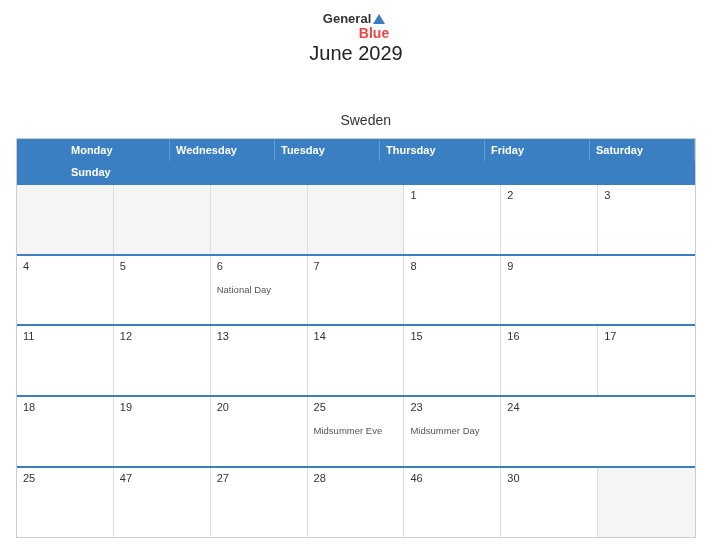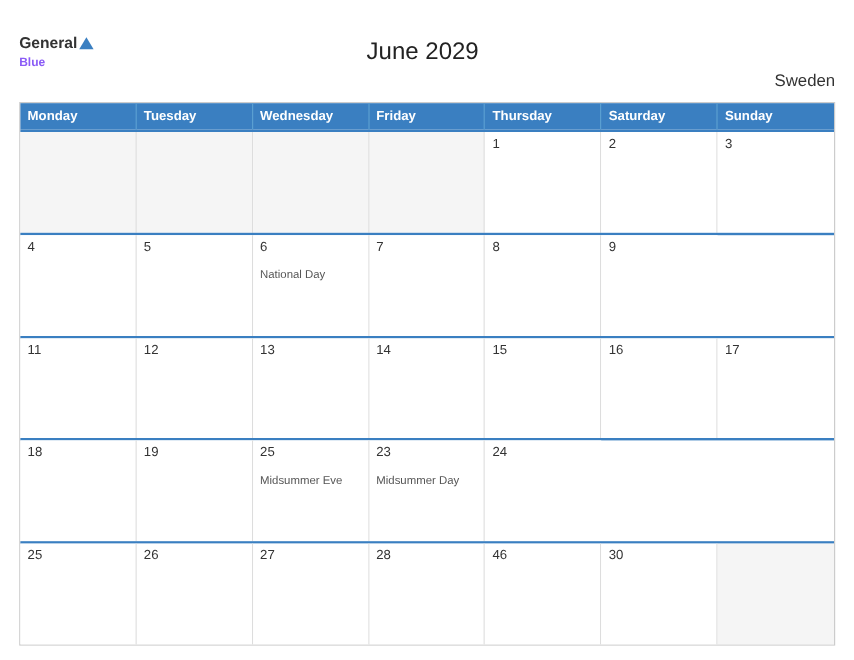--- a/index.html
+++ b/index.html
@@ -15,20 +15,21 @@
       height: 550px;
       padding: 12px 16px;
       display: flex;
       flex-direction: column;
     }
     .header {
       display: flex;
       align-items: center;
       justify-content: flex-start;
       margin-bottom: 10px;
+      flex-direction: column;
     }
     .logo {
       display: flex;
       flex-direction: column;
       font-size: 13px;
       line-height: 1.1;
     }
     .logo-triangle {
       display: inline-block;
       width: 0;
@@ -54,22 +55,23 @@
       margin-top: 47px;
     }
     .calendar {
       flex: 1;
       display: flex;
       flex-direction: column;
       border: 1px solid #ccc;
     }
     .cal-header {
       display: grid;
-      grid-template-columns: repeat(7, 1fr);
+      grid-template-columns: repeat(6, 1fr);
       background: #3a7fc1;
+      padding-left: 48px;
     }
     .cal-header-cell {
       color: #fff;
       font-size: 11px;
       font-weight: bold;
       padding: 5px 6px;
       border-right: 1px solid #5a9fd1;
       text-align: left;
     }
     .cal-header-cell:last-child {
@@ -115,23 +117,24 @@
     .logo-row {
       display: flex;
       align-items: center;
     }
     .logo-text-general {
       font-size: 13px;
       font-weight: bold;
       color: #333;
     }
     .logo-text-blue {
-      font-size: 10px;
+      font-size: 14px;
       font-weight: bold;
-      color: #8b5cf6;
+      color: #ef4444;
+      margin-left: 36px;
     }
   </style>
 </head>
 <body>
 
 <div class="page">
   <div class="header">
     <div class="logo">
       <div class="logo-row">
         <span class="logo-text-general">General</span>
@@ -141,24 +144,24 @@
         <span class="logo-text-blue">Blue</span>
       </div>
     </div>
     <div class="title">June 2029</div>
     <div class="country">Sweden</div>
   </div>
 
   <div class="calendar">
     <div class="cal-header">
     <div class="cal-header-cell">Monday</div>
+        <div class="cal-header-cell">Wednesday</div>
         <div class="cal-header-cell">Tuesday</div>
-        <div class="cal-header-cell">Wednesday</div>
+        <div class="cal-header-cell">Thursday</div>
         <div class="cal-header-cell">Friday</div>
-        <div class="cal-header-cell">Thursday</div>
         <div class="cal-header-cell">Saturday</div>
         <div class="cal-header-cell">Sunday</div>
       </div>
     <div class="cal-body">
     <div class="cal-row">
           <div class="cal-cell empty"></div>
           <div class="cal-cell empty"></div>
           <div class="cal-cell empty"></div>
           <div class="cal-cell empty"></div>
           <div class="cal-cell">
@@ -216,37 +219,40 @@
           </div>
         </div>
         <div class="cal-row">
           <div class="cal-cell">
             <div class="day-num">18</div>
           </div>
           <div class="cal-cell">
             <div class="day-num">19</div>
           </div>
           <div class="cal-cell">
+            <div class="day-num">20</div>
+          </div>
+          <div class="cal-cell">
             <div class="day-num">25</div>
             <div class="day-event">Midsummer Eve</div>
           </div>
           <div class="cal-cell">
             <div class="day-num">23</div>
             <div class="day-event">Midsummer Day</div>
           </div>
           <div class="cal-cell">
             <div class="day-num">24</div>
           </div>
         </div>
         <div class="cal-row">
           <div class="cal-cell">
             <div class="day-num">25</div>
           </div>
           <div class="cal-cell">
-            <div class="day-num">26</div>
+            <div class="day-num">47</div>
           </div>
           <div class="cal-cell">
             <div class="day-num">27</div>
           </div>
           <div class="cal-cell">
             <div class="day-num">28</div>
           </div>
           <div class="cal-cell">
             <div class="day-num">46</div>
           </div>

